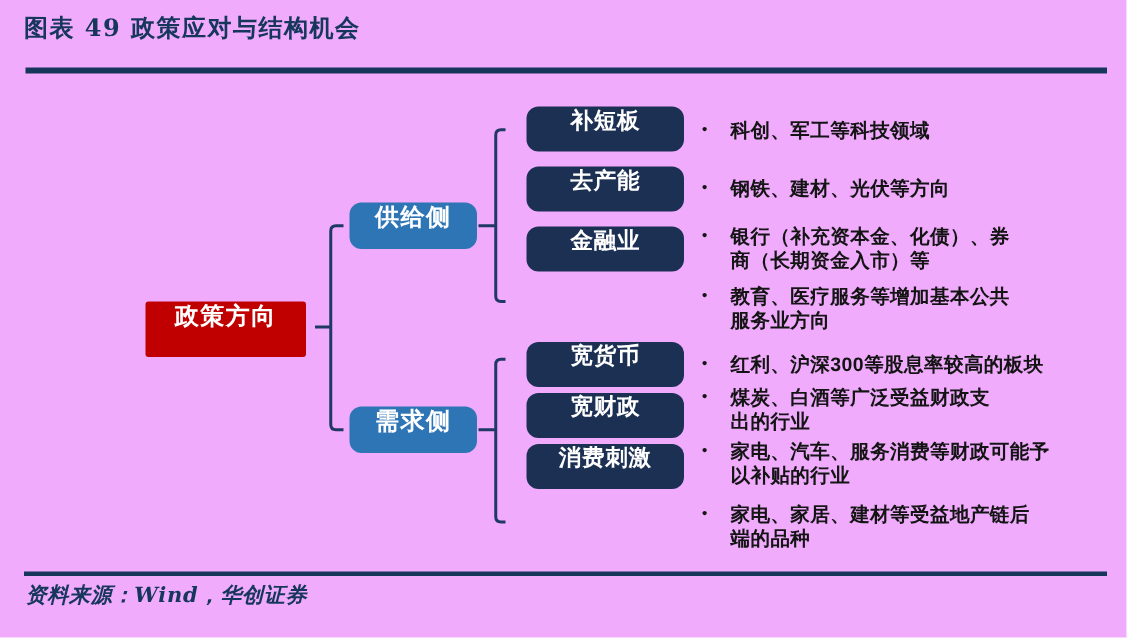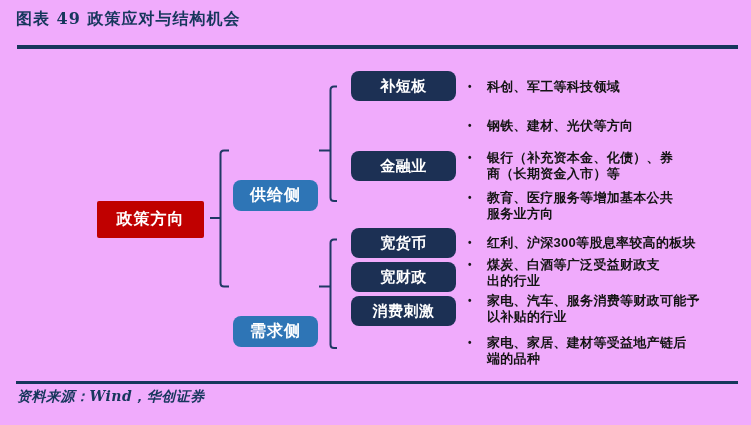--- a/index.html
+++ b/index.html
@@ -14,25 +14,25 @@
   }
   .rule{position:absolute;background:#16365C;}
   .rule-top{left:17px;top:45px;width:721px;height:4px;}
   .rule-bottom{left:16px;top:381px;width:722px;height:3px;}
   .source{
     position:absolute;left:17px;top:388px;
     font-family:"DejaVu Serif","Liberation Serif",serif;
     font-style:italic;font-weight:bold;font-size:14px;color:#16365C;letter-spacing:0.5px;
   }
   .node{
-    position:absolute;display:flex;align-items:center;justify-content:center;
+    position:absolute;display:flex;align-items:flex-start;justify-content:center;
     color:#ffffff;font-weight:bold;box-sizing:border-box;
   }
   .node-root{left:97px;top:201px;width:107px;height:37px;background:#C00000;border-radius:2px;font-size:16px;letter-spacing:1px;font-family:Liberation Mono, monospace;}
-  .node-branch{left:233px;width:85px;height:31px;background:#2E75B6;border-radius:8px;font-size:16px;letter-spacing:1px;margin-top:45px;}
+  .node-branch{left:233px;width:85px;height:31px;background:#2E75B6;border-radius:8px;font-size:16px;letter-spacing:1px;}
   .branch-supply{top:135px;}
   .branch-demand{top:271px;}
   .node-leaf{left:351px;width:105px;height:30px;background:#1C3054;border-radius:8px;font-size:15px;letter-spacing:0.5px;}
   .leaf-0{top:71px;}  .leaf-1{top:111px;} .leaf-2{top:151px;} .leaf-3{top:186px;}
   .leaf-4{top:228px;} .leaf-5{top:262px;} .leaf-6{top:296px;} .leaf-7{top:337px;}
   .bullet-item{
     position:absolute;left:466px;display:flex;align-items:flex-start;
     color:#141414;font-size:13px;line-height:16px;font-weight:600;letter-spacing:0.3px;
   }
   .bi-0{top:79px;}  .bi-1{top:118px;} .bi-2{top:150px;} .bi-3{top:190px;}
@@ -66,20 +66,23 @@
 
   <div class="node node-branch branch-supply">
     <span>供给侧</span>
   </div>
   <div class="node node-branch branch-demand">
     <span>需求侧</span>
   </div>
 
   <div class="node node-leaf leaf-0">
     <span>补短板</span>
+  </div>
+  <div class="node node-leaf leaf-1">
+    <span>去产能</span>
   </div>
   <div class="node node-leaf leaf-2">
     <span>金融业</span>
   </div>
   <div class="node node-leaf leaf-5">
     <span>宽财政</span>
   </div>
   <div class="node node-leaf leaf-4">
     <span>宽货币</span>
   </div>

